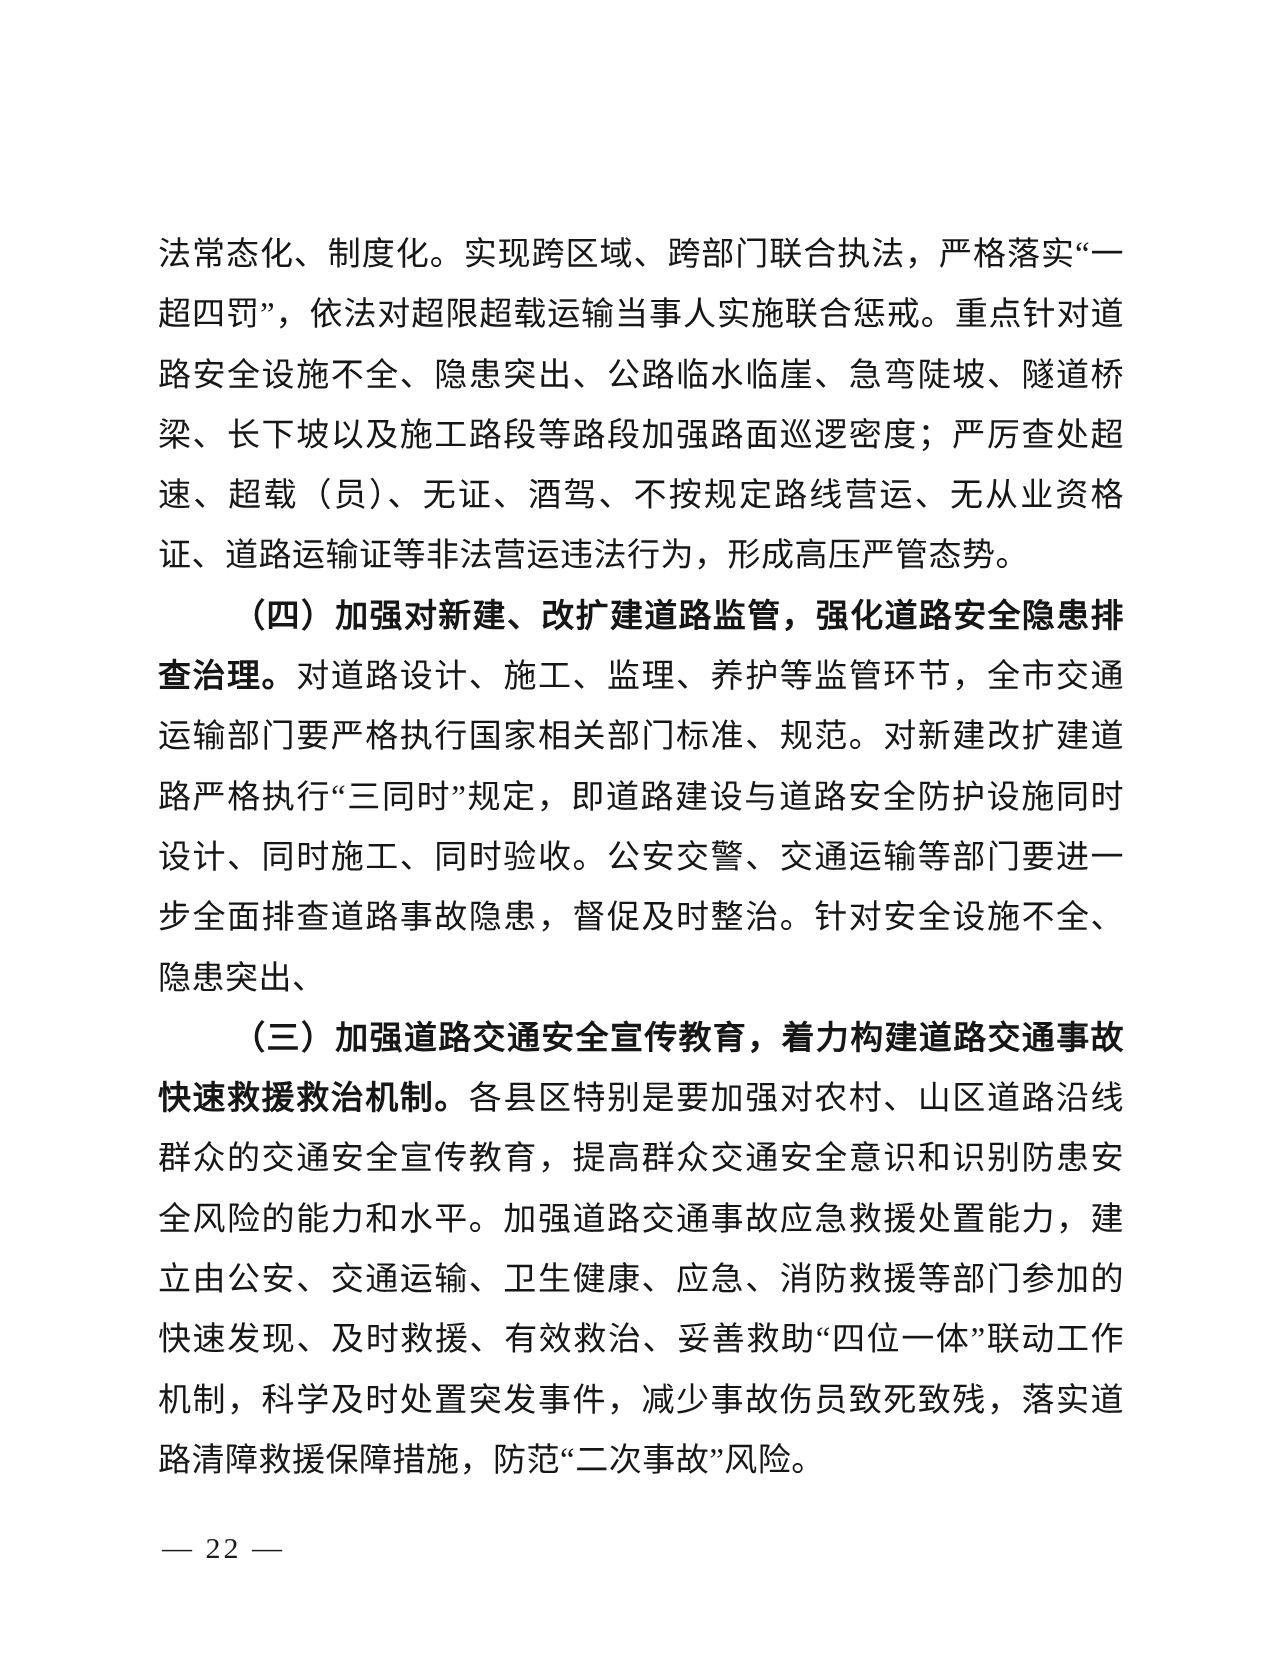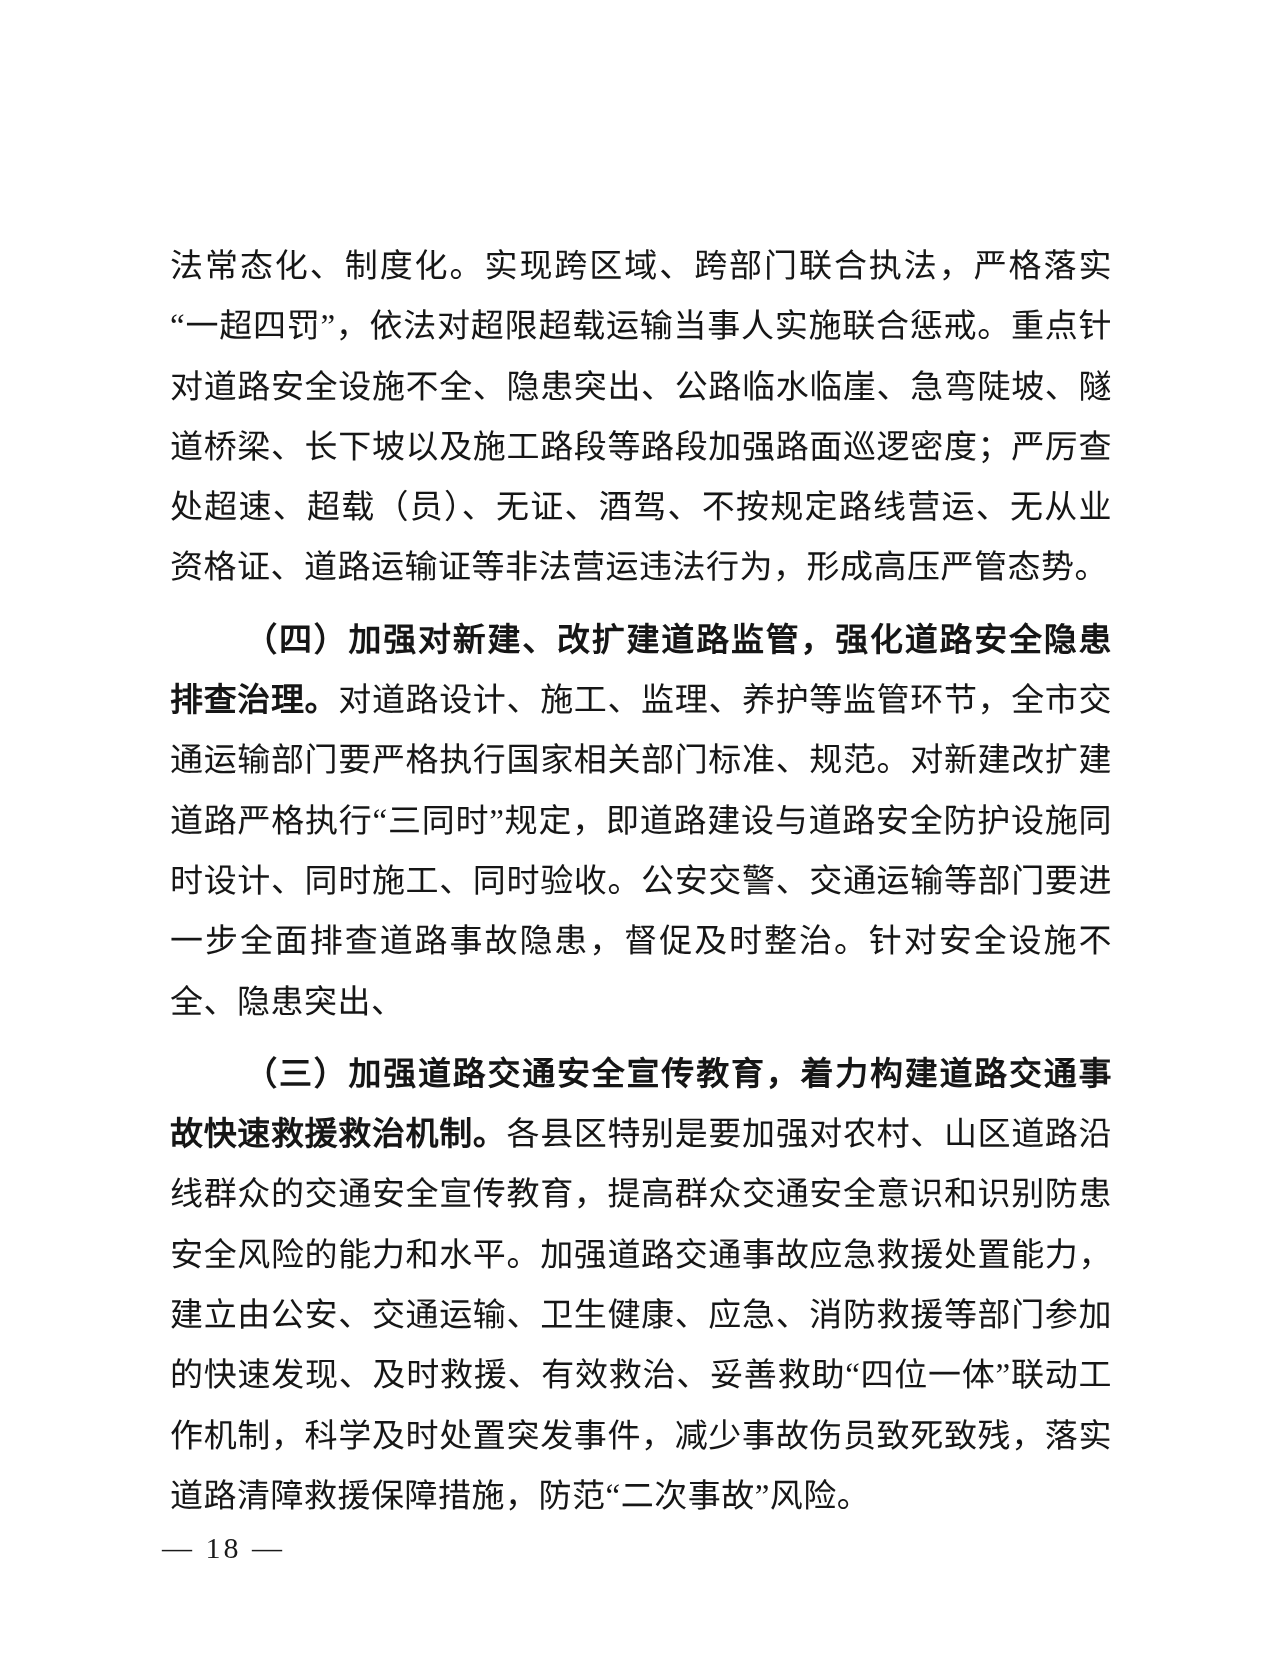--- a/index.html
+++ b/index.html
@@ -21,21 +21,21 @@
     left: 158px;
     top: 224px;
     width: 966px;
     font-size: 33px;
     line-height: 60.3px;
     text-align: justify;
     text-justify: inter-ideograph;
     letter-spacing: 0.5px;
   }
   .para {
-    margin: 12px;
+    margin: 0;
     padding: 0;
   }
   .para.indent {
     text-indent: 2.25em;
   }
   .bold-lead {
     font-weight: 700;
   }
   .footer {
     position: absolute;
@@ -53,14 +53,14 @@
   <div class="content">
 
     <p class="para"><span>法常态化、制度化。实现跨区域、跨部门联合执法，严格落实“一超四罚”，依法对超限超载运输当事人实施联合惩戒。重点针对道路安全设施不全、隐患突出、公路临水临崖、急弯陡坡、隧道桥梁、长下坡以及施工路段等路段加强路面巡逻密度；严厉查处超速、超载（员）、无证、酒驾、不按规定路线营运、无从业资格证、道路运输证等非法营运违法行为，形成高压严管态势。</span></p>
 
     <p class="para indent"><span class="bold-lead">（四）加强对新建、改扩建道路监管，强化道路安全隐患排查治理。</span><span>对道路设计、施工、监理、养护等监管环节，全市交通运输部门要严格执行国家相关部门标准、规范。对新建改扩建道路严格执行“三同时”规定，即道路建设与道路安全防护设施同时设计、同时施工、同时验收。公安交警、交通运输等部门要进一步全面排查道路事故隐患，督促及时整治。针对安全设施不全、隐患突出、</span></p>
 
     <p class="para indent"><span class="bold-lead">（三）加强道路交通安全宣传教育，着力构建道路交通事故快速救援救治机制。</span><span>各县区特别是要加强对农村、山区道路沿线群众的交通安全宣传教育，提高群众交通安全意识和识别防患安全风险的能力和水平。加强道路交通事故应急救援处置能力，建立由公安、交通运输、卫生健康、应急、消防救援等部门参加的快速发现、及时救援、有效救治、妥善救助“四位一体”联动工作机制，科学及时处置突发事件，减少事故伤员致死致残，落实道路清障救援保障措施，防范“二次事故”风险。</span></p>
 
   </div>
 
-  <div class="footer">— 18 —</div>
+  <div class="footer">— 22 —</div>
 </div>
 
 </body></html>

